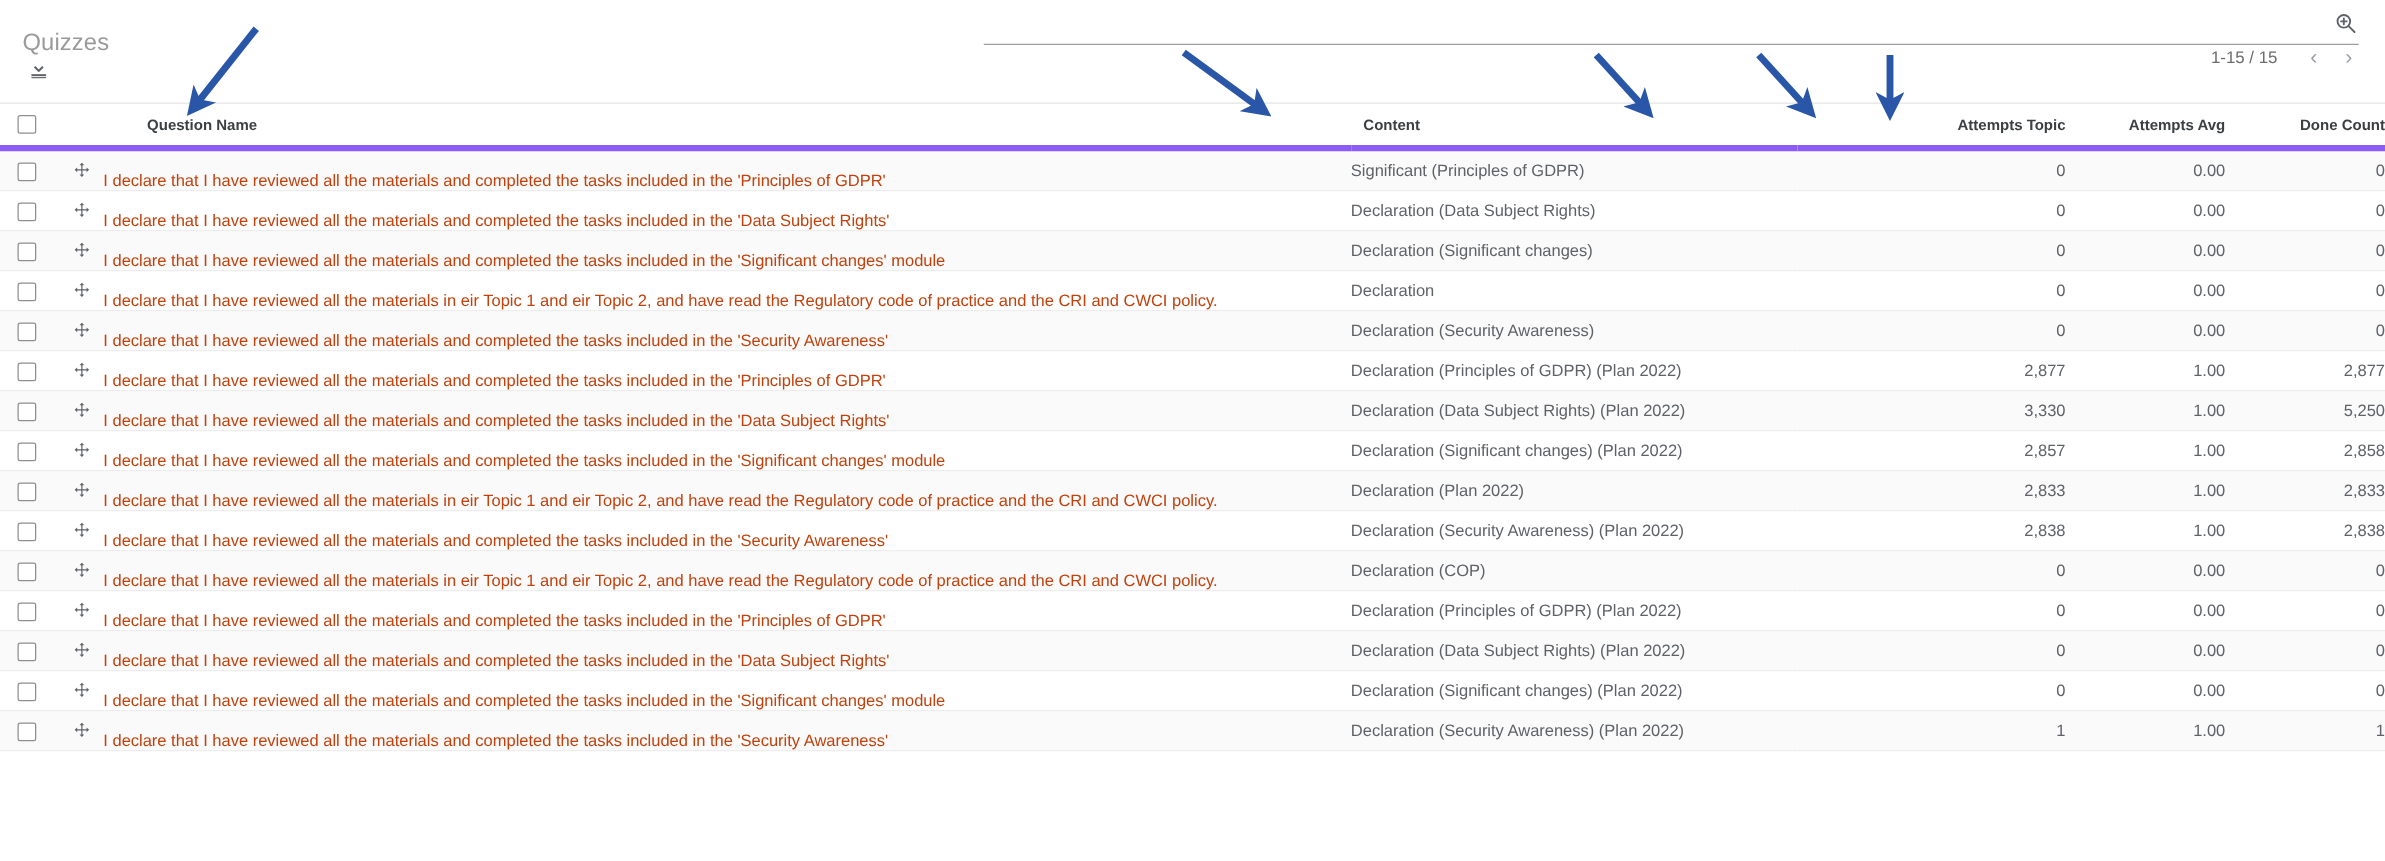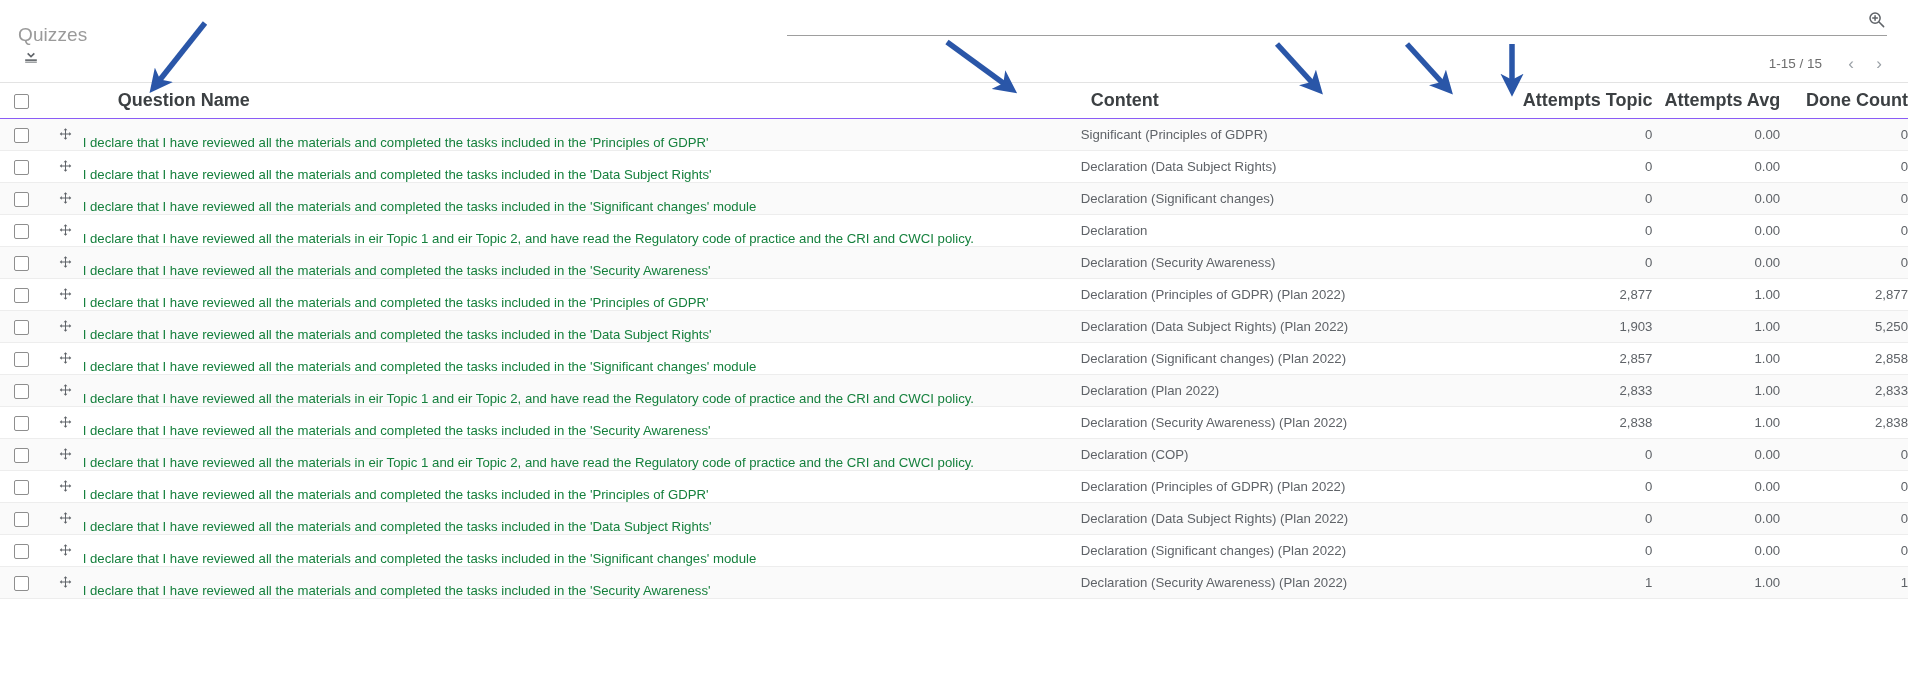--- a/index.html
+++ b/index.html
@@ -65,21 +65,21 @@
     position: absolute;
     right: 0; top: 4px;
     width: 22px; height: 22px;
     cursor: pointer;
     display: flex; align-items: center; justify-content: center;
   }
 
   
   .pager {
     position: absolute;
-    right: 16px; top: 50px;
+    right: 16px; top: 32px;
     display: flex;
     align-items: center;
     gap: 2px;
     font-size: 13.5px;
     color: #6d6d6d;
   }
   .pager-range { margin-right: 14px; white-space: nowrap; }
   .pager-btn {
     width: 26px; height: 26px;
     display: flex; align-items: center; justify-content: center;
@@ -92,25 +92,25 @@
 
   
   table.grid {
     width: 100%;
     border-collapse: collapse;
     table-layout: fixed;
     font-size: 13.2px;
   }
   table.grid thead th {
     border-top: 1px solid #e3e3e3;
-    border-bottom: 1px solid #8b5cf6;
+    border-bottom: 5px solid #8b5cf6;
     height: 36px;
     font-weight: 700;
     color: #3c4043;
-    font-size: 18px;
+    font-size: 12px;
     padding: 0;
     vertical-align: middle;
     background: #fff;
   }
   table.grid tbody td {
     border-bottom: 1px solid #ededed;
     height: 30px;
     color: #5f6368;
     padding: 0;
     vertical-align: middle;
@@ -151,21 +151,21 @@
     width: 16px; height: 16px;
     flex: 0 0 16px;
     color: #5f6368;
     cursor: move;
     display: flex; align-items: center; justify-content: center;
   }
   .qname {
     overflow: hidden;
     text-overflow: ellipsis;
     white-space: nowrap;
-    color: #15803d;
+    color: #c2410c;
     margin-top: 16px;
   }
   th .head-name-inner { padding-left: 70px; }
   th .head-content-inner { padding-left: 10px; }
   td.td-content { padding-left: 10px; }
 
   
   .arrow-layer {
     position: absolute;
     left: 0; top: 0;
@@ -353,21 +353,21 @@
             <div class="name-cell-inner">
               <span class="drag-handle">
                 <svg width="15" height="15" viewBox="0 0 24 24" fill="#5f6368">
                   <path d="M12 1.8 9 5h2.2v5.2H6V8L2.8 11 6 14v-2.2h5.2V17H9l3 3.2L15 17h-2.2v-5.2H18V14l3.2-3L18 8v2.2h-5.2V5H15z"></path>
                 </svg>
               </span>
               <span class="qname">I declare that I have reviewed all the materials and completed the tasks included in the 'Data Subject Rights'</span>
             </div>
           </td>
           <td class="td-content">Declaration (Data Subject Rights) (Plan 2022)</td>
-          <td class="td-num">1,903</td>
+          <td class="td-num">3,330</td>
           <td class="td-num">1.00</td>
           <td class="td-num">5,250</td>
         </tr>
         <tr>
           <td><span class="checkbox"></span></td>
           <td class="td-left">
             <div class="name-cell-inner">
               <span class="drag-handle">
                 <svg width="15" height="15" viewBox="0 0 24 24" fill="#5f6368">
                   <path d="M12 1.8 9 5h2.2v5.2H6V8L2.8 11 6 14v-2.2h5.2V17H9l3 3.2L15 17h-2.2v-5.2H18V14l3.2-3L18 8v2.2h-5.2V5H15z"></path>

